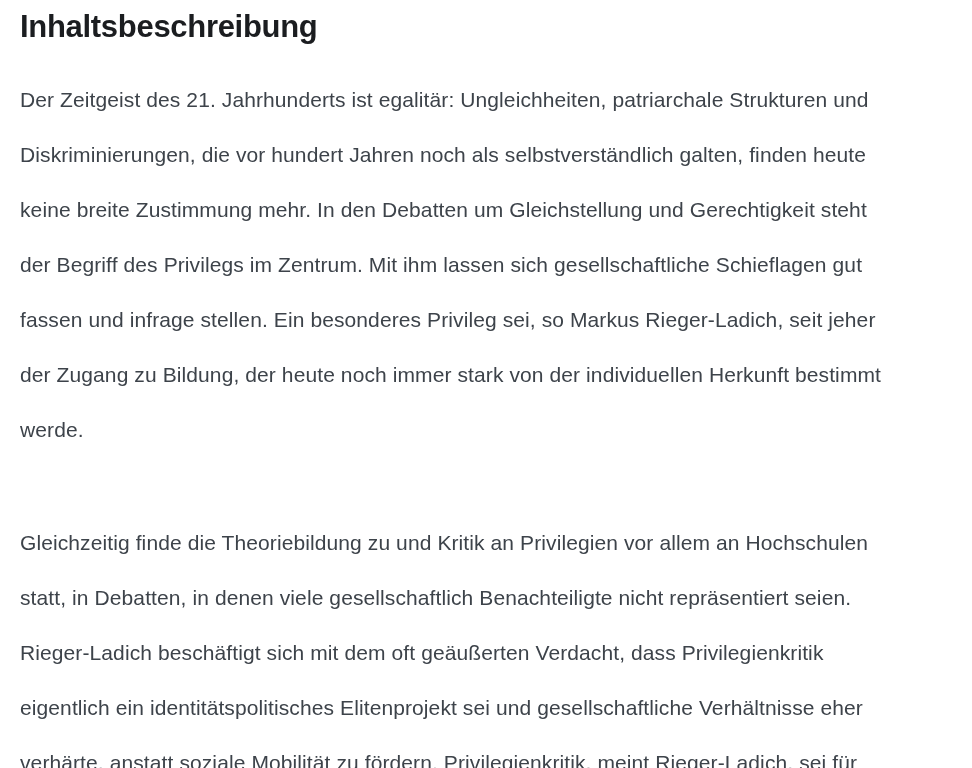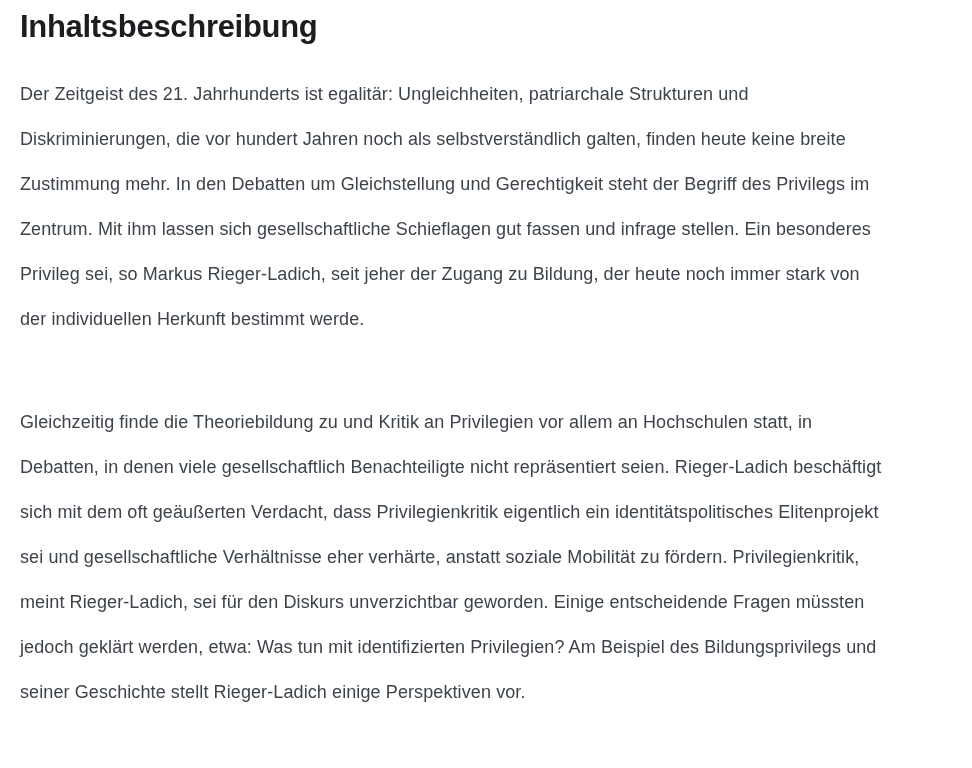--- a/index.html
+++ b/index.html
@@ -22,22 +22,22 @@
   }
   .page-title {
     font-size: 31px;
     line-height: 38px;
     font-weight: 700;
     color: #1b1d20;
     letter-spacing: -0.3px;
     margin: 6px 0 26px 0;
   }
   .body-paragraph {
-    font-size: 18px;
-    line-height: 45px;
+    font-size: 21px;
+    line-height: 55px;
     font-weight: 400;
     color: #3d434a;
     letter-spacing: 0.1px;
     margin: 0 0 58px 0;
     max-width: 922px;
   }
 </style>
 </head>
 <body>
 

